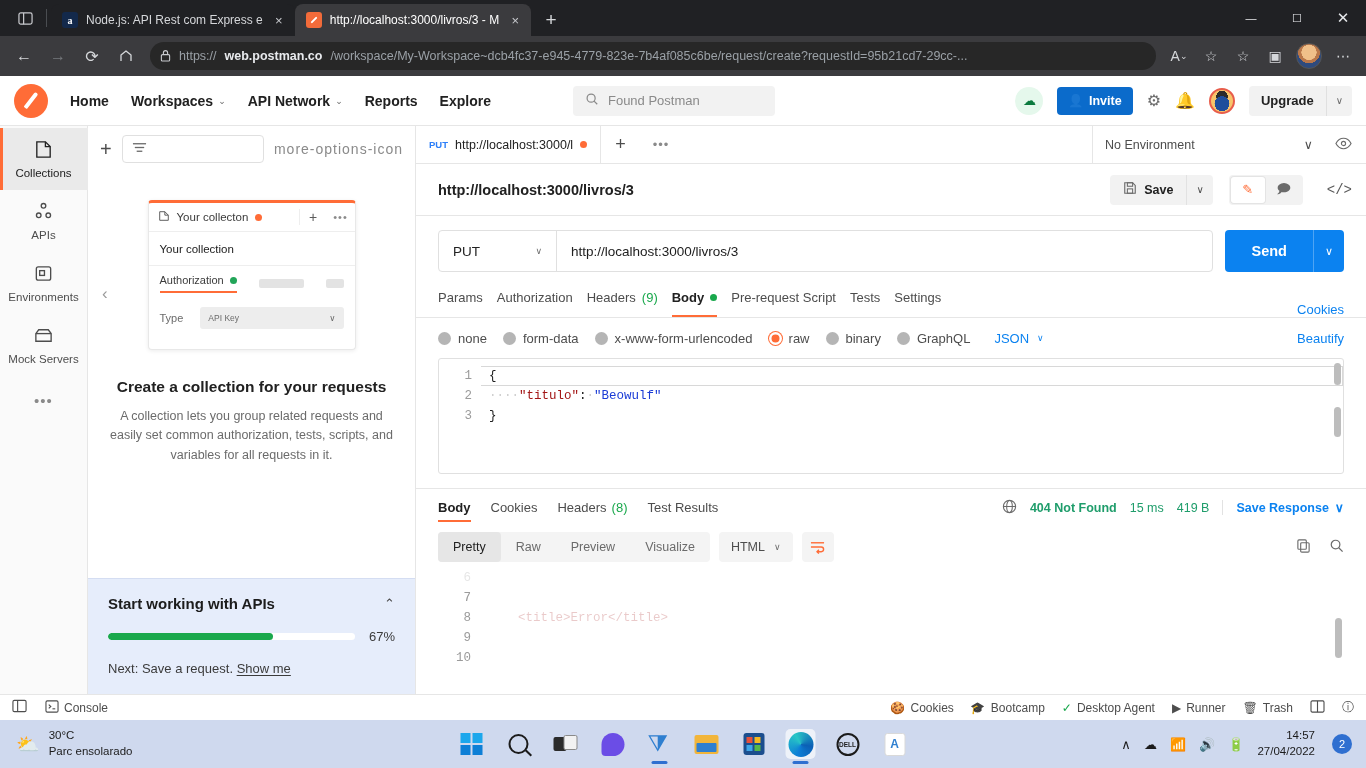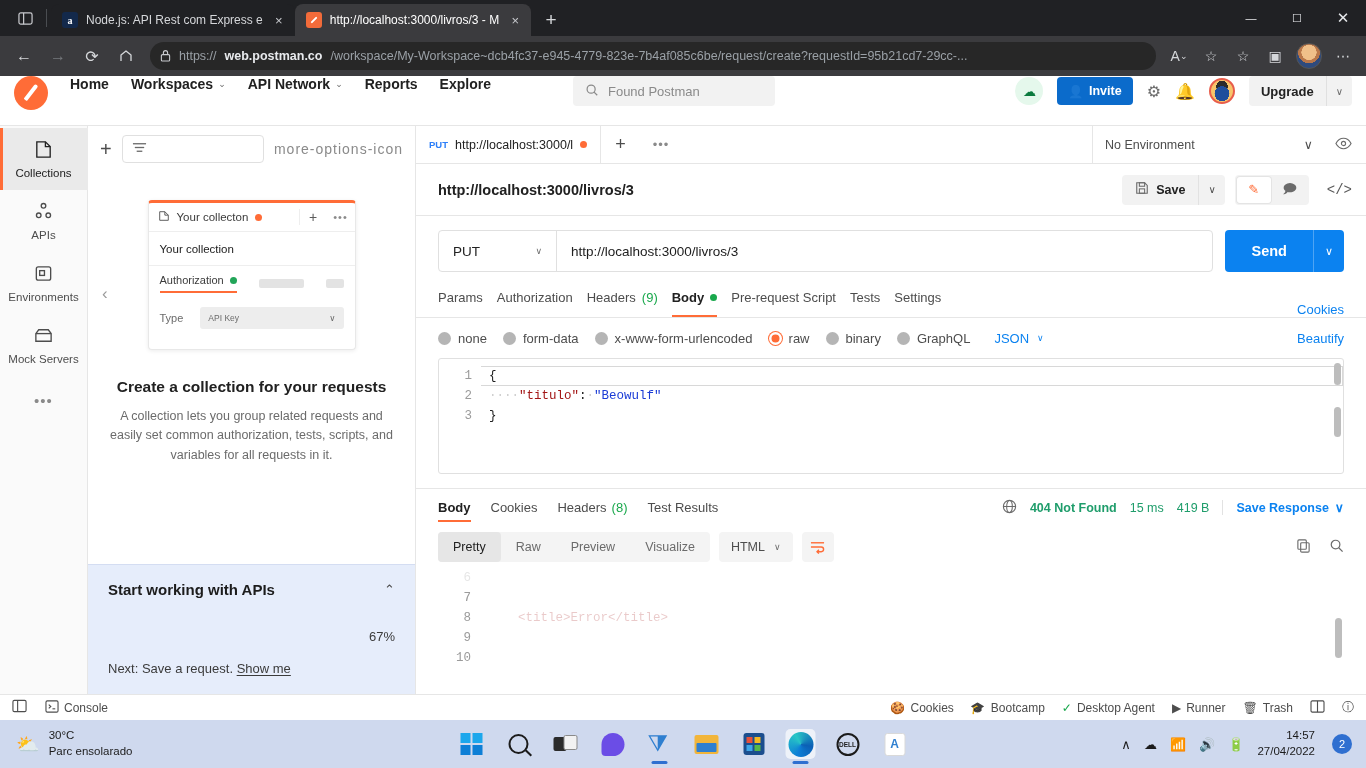--- a/index.html
+++ b/index.html
@@ -65,21 +65,21 @@
   .profile-pic {
     width: 26px; height: 26px; border-radius: 50%; margin: 0 4px;
     background: radial-gradient(circle at 50% 35%, #f0c08a 0 38%, #b9774a 39% 55%, #2e4a7d 56%);
     border: 1px solid #555;
   }
 
   
   .pm-app { flex: 1; display: flex; flex-direction: column; background: #fff; min-height: 0; }
 
   .pm-header {
-    height: 50px; flex: 0 0 50px; display: flex; align-items: flex-start; padding: 0 14px;
+    height: 50px; flex: 0 0 50px; display: flex; align-items: center; padding: 0 14px;
     border-bottom: 1px solid #e6e6e6; background: #fff; gap: 4px;
   }
   .pm-logo {
     width: 34px; height: 34px; border-radius: 50%; background: #ff6c37; position: relative;
     margin-right: 14px; flex: 0 0 34px;
   }
   .pm-logo::after {
     content:""; position:absolute; left:15px; top:7px; width:4px; height:19px;
     background:#fff; border-radius: 2px 2px 1px 1px; transform: rotate(38deg);
     box-shadow: 0 0 0 0 #fff;
@@ -165,21 +165,21 @@
      align-items: center; justify-content: space-between; padding: 9px 8px; font-size: 8.5px; color: #6b6b6b; }
   .empty-title { font-size: 15.5px; font-weight: bold; color: #212121; margin-top: 28px; }
   .empty-desc { font-size: 12.5px; color: #6b6b6b; text-align: center; line-height: 1.55; margin-top: 11px; width: 290px;}
   .apis-panel {
     position: absolute; left: 0; right: 0; bottom: 0; background: #e6edfb; padding: 16px 20px 18px;
     border-top: 1px solid #d4ddf2;
   }
   .apis-head { display: flex; align-items: center; }
   .apis-title { font-size: 15px; font-weight: bold; color: #1c1c1c; }
   .apis-chev { margin-left: auto; font-size: 13px; color: #4d4d4d; }
-  .apis-progrow { display: flex; align-items: flex-end; gap: 14px; margin-top: 17px; flex-direction: column; }
+  .apis-progrow { display: flex; align-items: center; gap: 14px; margin-top: 17px; }
   .apis-track { flex: 1; height: 7px; background: #fff; border-radius: 4px; overflow: hidden; }
   .apis-fill { height: 100%; background: #19a84c; border-radius: 4px; }
   .apis-pct { font-size: 13px; color: #3b3b3b; }
   .apis-next { font-size: 13px; color: #3b3b3b; margin-top: 17px; }
   .apis-next u { text-underline-offset: 2px; }
 
   
   .main { flex: 1; display: flex; flex-direction: column; min-width: 0; min-height: 0; }
 
   .req-tabbar { height: 38px; flex: 0 0 38px; display: flex; align-items: stretch;
@@ -195,21 +195,21 @@
      font-size: 13px; color: #8a8a8a; letter-spacing: 1px; }
   .env-zone { margin-left: auto; display: flex; align-items: center; border-left: 1px solid #e6e6e6;
      padding: 0 10px 0 0; gap: 10px; }
   .env-select { width: 232px; display: flex; align-items: center; justify-content: space-between;
      padding: 0 12px; font-size: 12.5px; color: #4d4d4d; }
   .eye-icon { color: #6b6b6b; font-size: 14px; padding-right: 4px; }
 
   .req-titlebar { height: 52px; flex: 0 0 52px; display: flex; align-items: center;
      padding: 0 14px 0 22px; border-bottom: 1px solid #e6e6e6; gap: 10px; }
   .req-title { font-size: 14.5px; color: #212121; font-weight: bold; }
-  .title-right { margin-left: auto; display: flex; align-items: center; gap: 10px; }
+  .title-right { margin-left: auto; display: flex; align-items: center; gap: 16px; }
   .save-btn { display: flex; align-items: center; height: 30px; background: #f2f2f2; border-radius: 4px; }
   .save-btn .sb-main { display:flex; align-items:center; gap: 7px; padding: 0 13px; font-size: 12.5px;
       color: #212121; font-weight: bold; height: 100%;}
   .save-btn .sb-caret { padding: 0 9px; font-size: 10px; color: #4d4d4d; border-left: 1px solid #e2e2e2; height:100%; display:flex; align-items:center;}
   .vtoggle { display: flex; background: #f2f2f2; border-radius: 4px; padding: 2px; gap: 2px; }
   .vtoggle div { width: 34px; height: 26px; border-radius: 3px; display:flex;align-items:center;justify-content:center; font-size: 13px; color: #6b6b6b;}
   .vtoggle .on { background: #fff; color: #ff6c37; box-shadow: 0 0 0 1px #e4e4e4; }
   .code-icon { color: #5b5b5b; font-size: 14px; padding-left: 8px; font-family: "Liberation Mono", monospace; }
 
   .url-row { display: flex; align-items: center; padding: 14px 22px 0; gap: 12px; }

